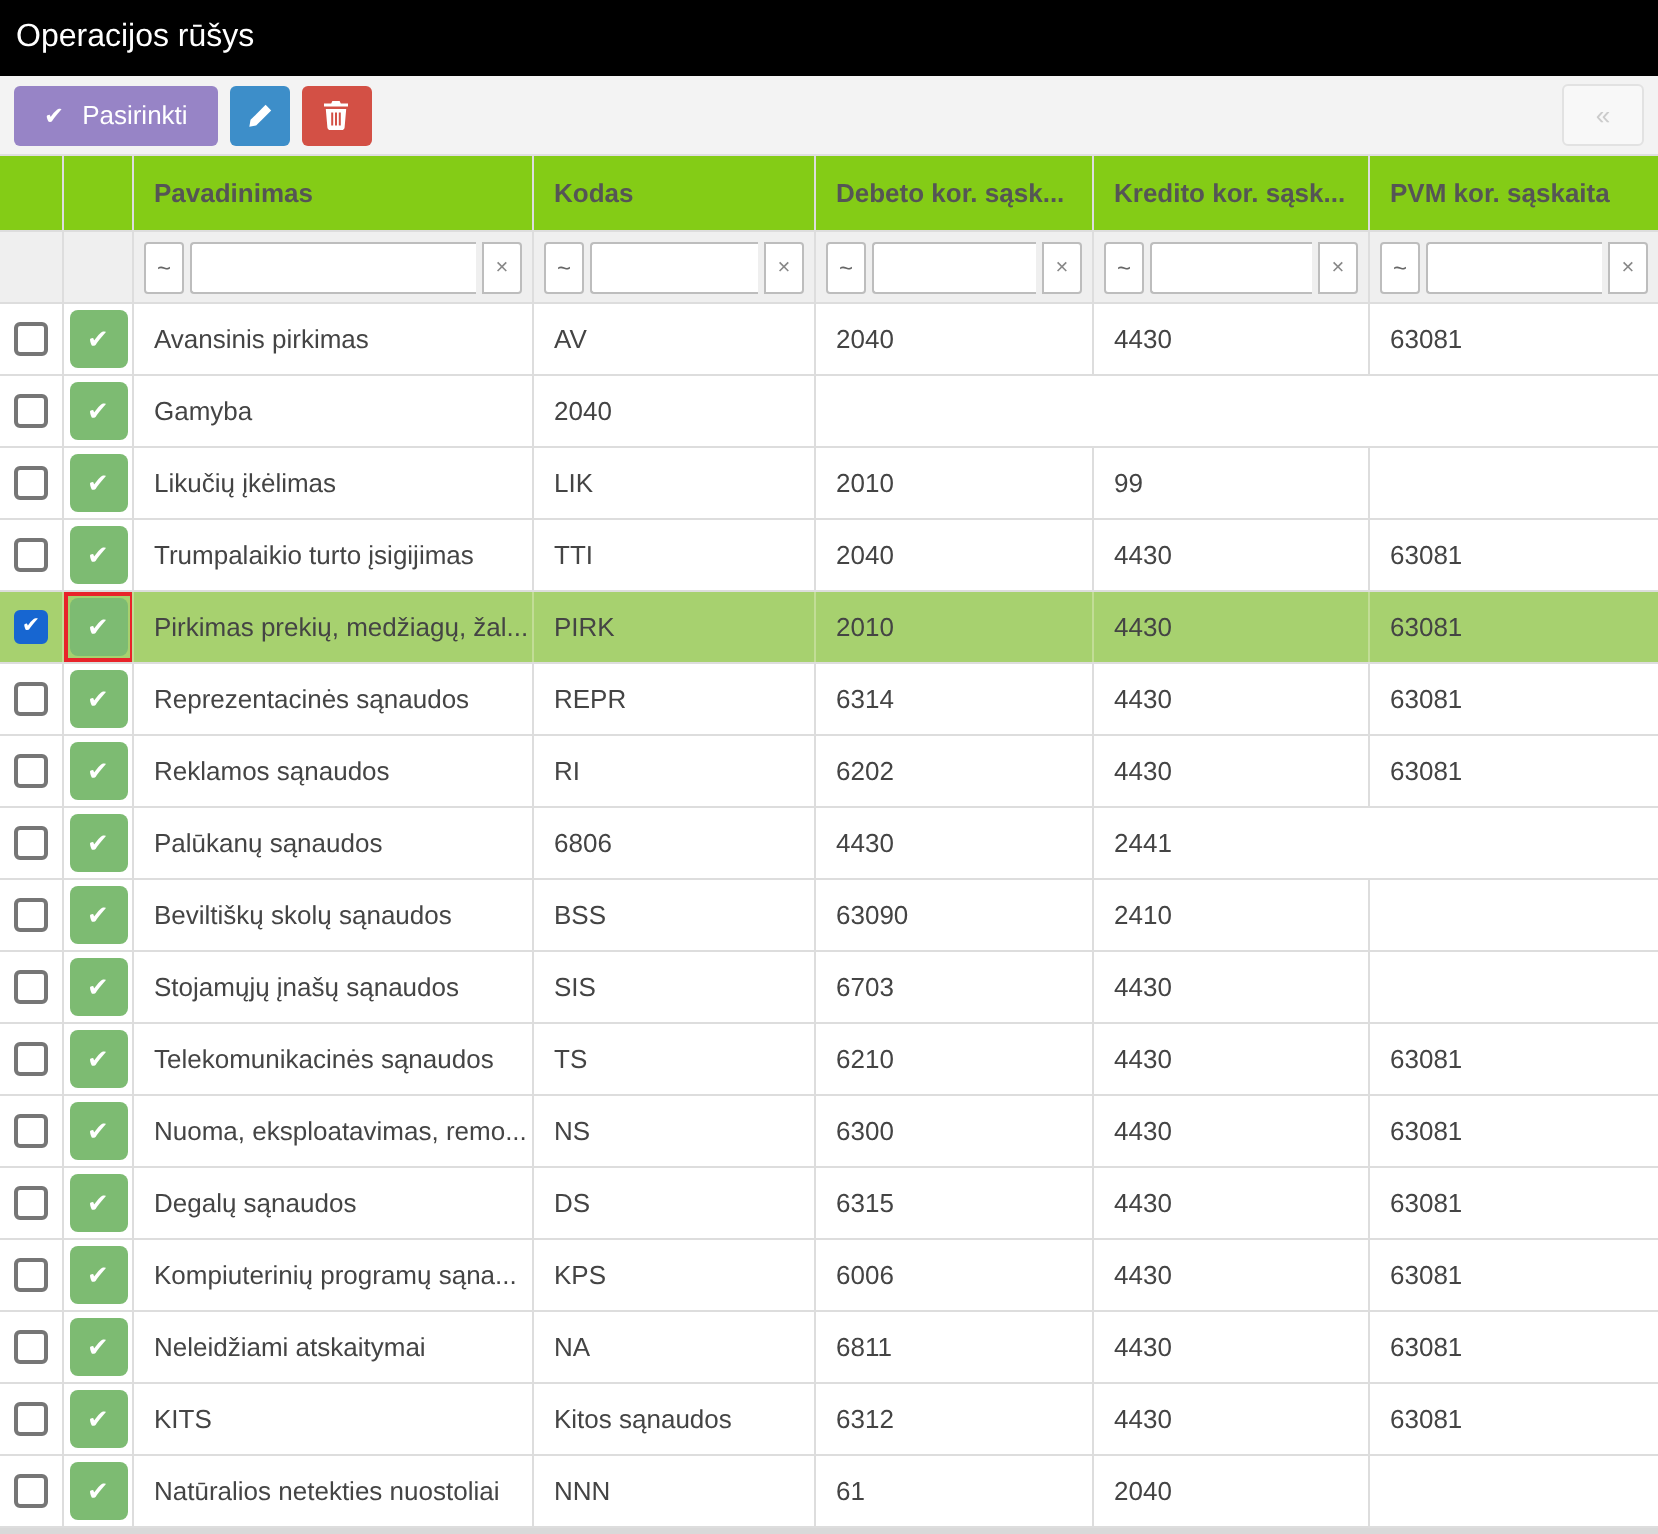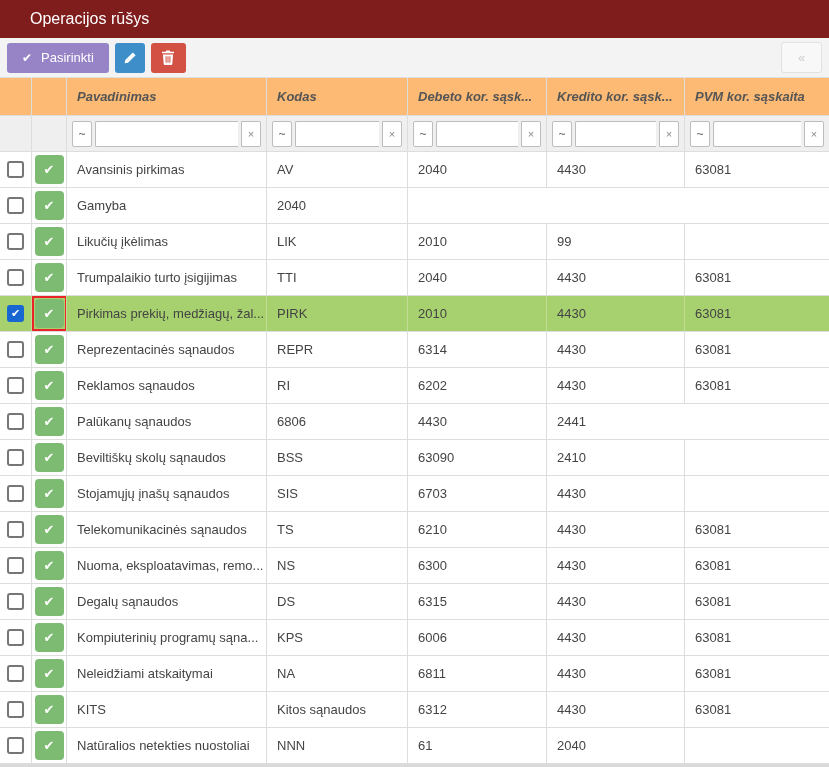--- a/index.html
+++ b/index.html
@@ -2,22 +2,22 @@
 <html><head>
 <meta charset="utf-8">
 <style>
   * { margin:0; padding:0; box-sizing:border-box; }
   html,body { width:829px; height:767px; overflow:hidden; }
   body { font-family:"Liberation Sans","DejaVu Sans",sans-serif; background:#fff; }
 
   .panel { width:829px; height:767px; display:flex; flex-direction:column; background:#fff; }
 
   
-  .titlebar { height:38px; background:#7f1d1d; color:#fff; font-size:16px;
-              display:flex; align-items:center; padding:0 30px; flex:0 0 auto; }
+  .titlebar { height:38px; background:#000000; color:#fff; font-size:16px;
+              display:flex; align-items:center; padding:0 8px; flex:0 0 auto; }
 
   
   .toolbar { height:40px; background:#F3F3F3; border-bottom:1px solid #DFDFDF;
              display:flex; align-items:center; padding:0 7px; gap:6px; flex:0 0 auto; }
   .btn { height:30px; border:none; border-radius:3px; cursor:pointer; color:#fff;
          display:inline-flex; align-items:center; justify-content:center; font-size:13px; }
   .btn-select { background:#9784C6; padding:0 15px; gap:9px; }
   .btn-select .check-glyph { font-size:12px; }
   .btn-edit { background:#3D8EC9; width:30px; }
   .btn-delete { background:#D35045; width:35px; }
@@ -29,21 +29,21 @@
   
   .grid { flex:0 0 auto; }
   .row { display:grid; grid-template-columns:32px 35px 200px 141px 139px 138px auto;
          border-bottom:1px solid #DDD; background:#fff; }
   .cell { border-right:1px solid #DDD; display:flex; align-items:center; overflow:hidden; }
   .cell:last-child { border-right:none; }
   .cell.text { padding:0 4px 0 10px; font-size:13px; color:#444;
                white-space:nowrap; text-overflow:ellipsis; }
   .cell.center { justify-content:center; }
 
-  .header-row { height:38px; background:#fdba74;font-style:italic; }
+  .header-row { height:38px; background:#84cc16; }
   .header-row .cell { font-size:13px; font-weight:bold; color:#555; }
 
   .filter-row { height:36px; background:#EFEFEF; }
   .filter-row .cell { padding:0 5px; gap:3px; }
   .tilde-btn, .clear-btn { width:20px; height:26px; flex:0 0 auto; background:#fff;
         border:1px solid #BDBDBD; color:#666; font-size:12px; line-height:24px;
         text-align:center; cursor:pointer; border-radius:2px; }
   .filter-input { flex:1; height:26px; min-width:20px; border:1px solid #BDBDBD;
         border-right:none; border-radius:2px 0 0 2px; padding:0 4px; font-size:12px; }
   .clear-btn { border-radius:0 2px 2px 0; color:#888; font-size:11px; }

